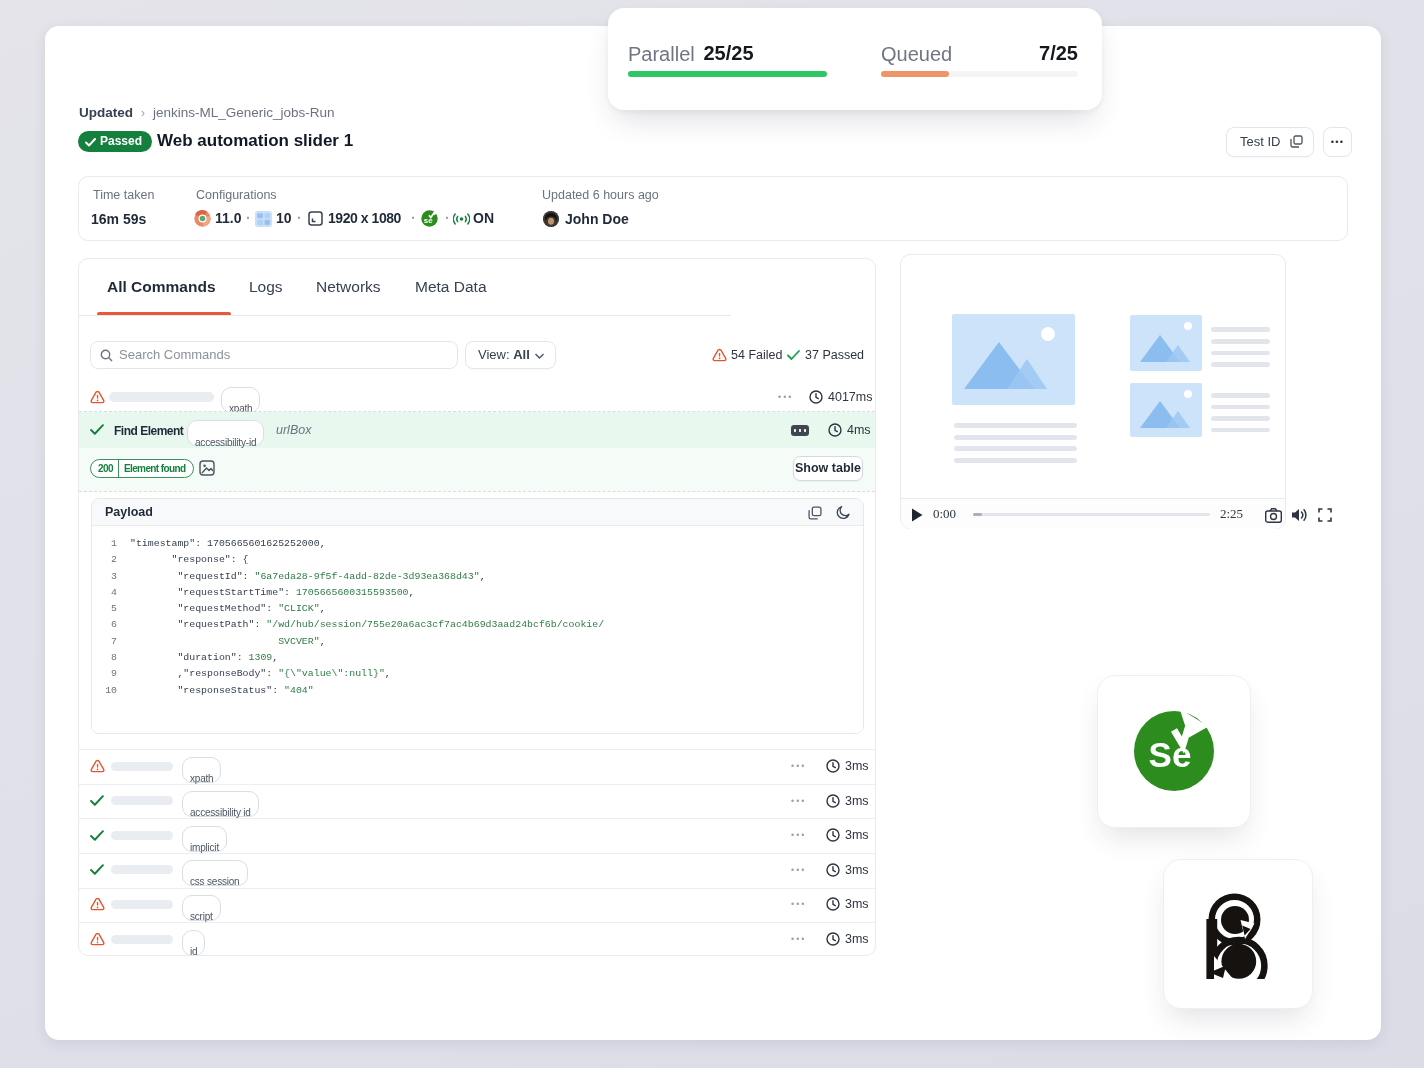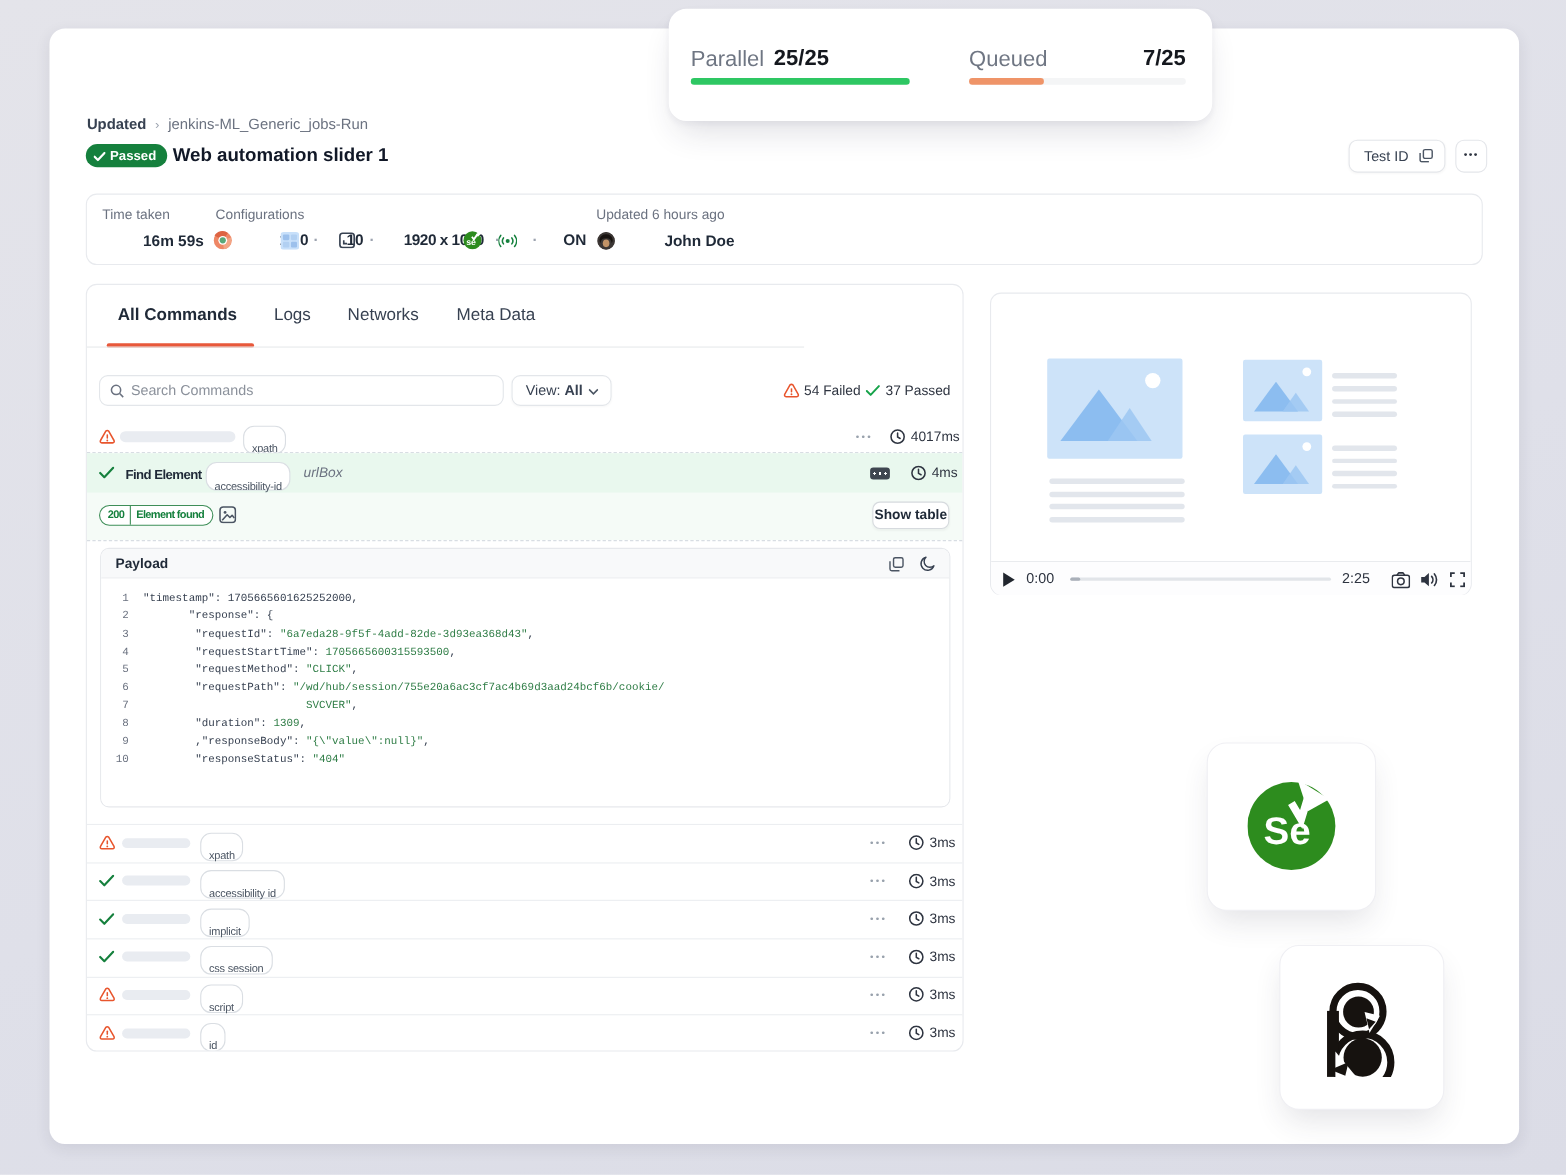--- a/index.html
+++ b/index.html
@@ -13,24 +13,24 @@
 #crumbs { position:absolute; left:34px; top:79px; font-size:13.5px; color:#6b7280; }
 #crumbs b { color:#374151; font-weight:bold; }
 #crumbs .chev { color:#9ca3af; margin:0 8px; font-size:12px; }
 #passpill { position:absolute; left:33px; top:105px; height:21px; padding:0 10px 0 7px; background:#15803d; border-radius:11px; color:#fff; font-size:12px; font-weight:bold; line-height:21px; }
 #passpill svg { vertical-align:-2px; margin-right:4px; }
 #h1 { position:absolute; left:112px; top:105px; font-size:17px; font-weight:bold; color:#111827; }
 #testid { position:absolute; left:1181px; top:101px; width:88px; height:30px; border:1px solid #e4e6ea; border-radius:8px; background:#fff; font-size:13px; font-weight:normal; color:#374151; text-align:left; line-height:28px; padding-left:13px; box-shadow:0 1px 2px rgba(0,0,0,0.03); }
 #dots3 { position:absolute; left:1278px; top:101px; width:29px; height:30px; border:1px solid #e4e6ea; border-radius:8px; background:#fff; color:#2e3440; text-align:center; line-height:28px; font-size:9.5px; letter-spacing:1.2px; }
 #infobox { position:absolute; left:33px; top:150px; width:1270px; height:65px; border:1px solid #e8eaee; border-radius:10px; }
 .lbl { position:absolute; font-size:12.5px; color:#6b7280; }
-.val { position:absolute; font-size:14px; font-weight:bold; color:#1f2937;margin-left:39px; }
+.val { position:absolute; font-size:14px; font-weight:bold; color:#1f2937; }
 #avatar { position:absolute; left:498px; top:185px; width:16px; height:16px; border-radius:50%; background:#4a4440; overflow:hidden; }
 #leftcard { position:absolute; left:33px; top:232px; width:798px; height:698px; border:1px solid #e8eaee; border-radius:10px; overflow:hidden; }
-#videocard { position:absolute; left:855px; top:240px; width:438px; height:275px; border:1px solid #e8eaee; border-radius:10px; }
+#videocard { position:absolute; left:855px; top:228px; width:386px; height:275px; border:1px solid #e8eaee; border-radius:10px;font-family:Liberation Serif, serif; }
 #selcard { position:absolute; left:1052px; top:649px; width:154px; height:153px; background:#fff; border:1px solid #efeff3; border-radius:18px; box-shadow:0 14px 28px -6px rgba(50,50,70,0.14); }
 #eightcard { position:absolute; left:1118px; top:833px; width:150px; height:150px; background:#fff; border:1px solid #efeff3; border-radius:18px; box-shadow:0 14px 28px -6px rgba(50,50,70,0.14); }
 #floatcard { position:absolute; left:608px; top:8px; width:494px; height:102px; background:#fff; border-radius:16px; box-shadow:0 16px 30px -8px rgba(40,40,70,0.16), 0 2px 6px rgba(40,40,70,0.05); }
 .fc-lbl { position:absolute; top:34.5px; font-size:20px; color:#6f7683; }
 .fc-num { position:absolute; top:34px; font-size:20px; font-weight:bold; color:#15181e; }
 .fc-bar { position:absolute; top:63.2px; height:5.4px; border-radius:3px; }
 
 #tabs { position:absolute; left:0; top:0; width:100%; height:56px; }
 .tab { position:absolute; top:0; line-height:56px; font-size:15.5px; color:#374151; }
 #tabline { position:absolute; left:18px; top:53px; width:134px; height:3.5px; background:#e8583a; border-radius:2px; }

